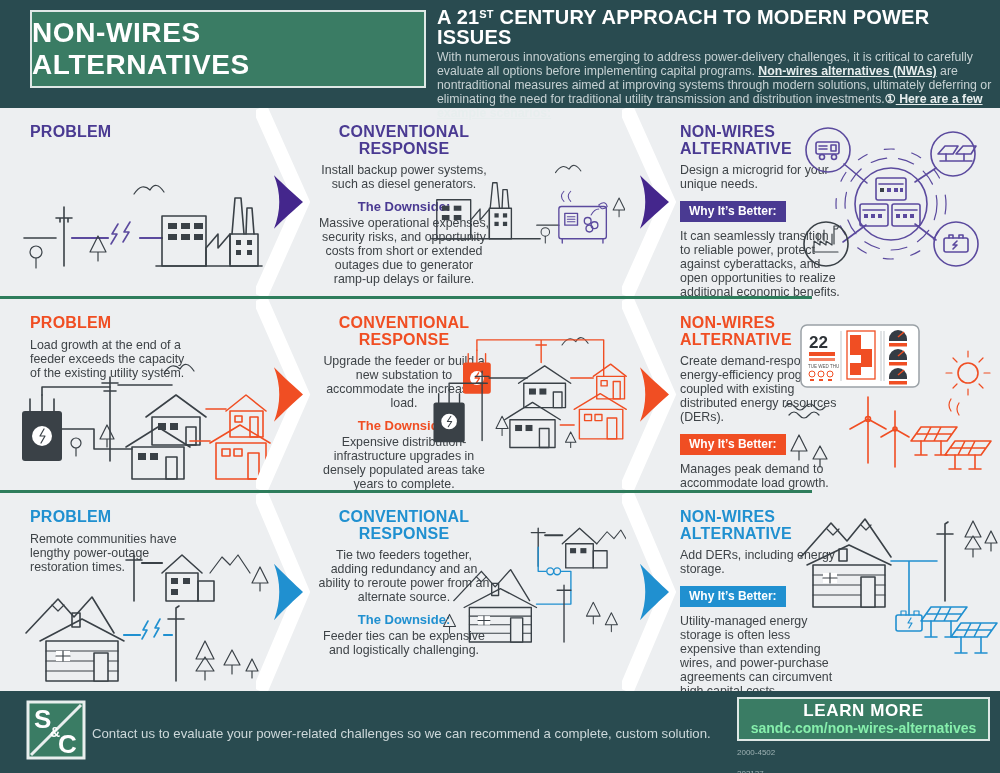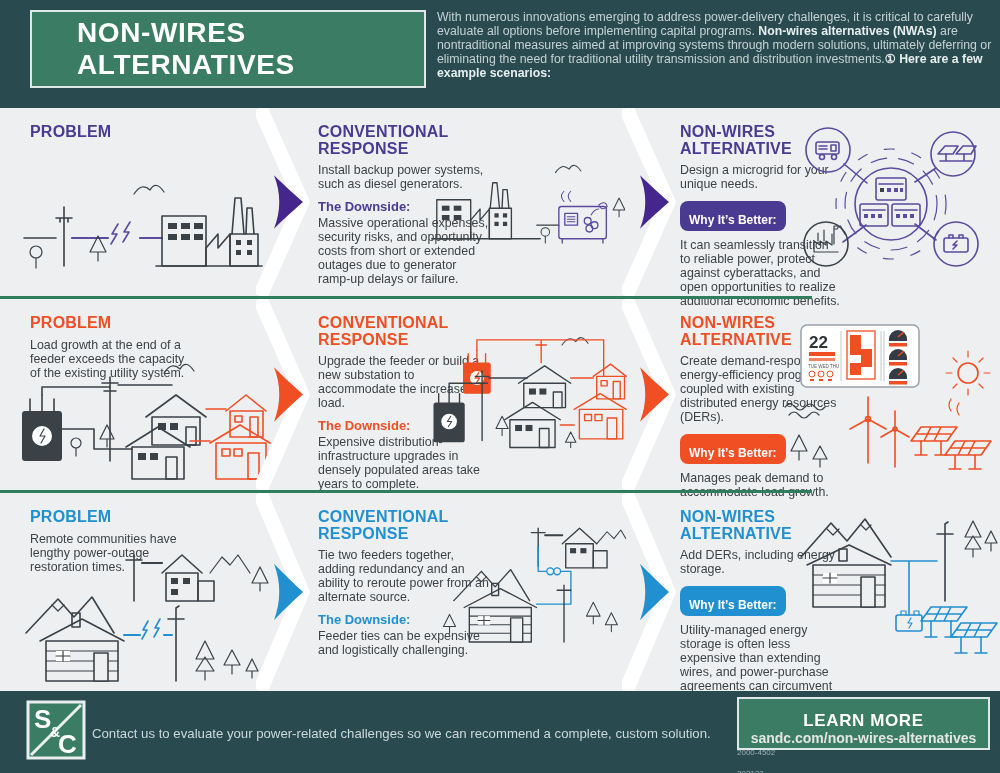--- a/index.html
+++ b/index.html
@@ -2,47 +2,47 @@
 <html><head>
 <meta charset="utf-8">
 <style>
   * { margin:0; padding:0; box-sizing:border-box; }
   body { background:#555; font-family:"Liberation Sans", sans-serif; }
   .page { position:relative; width:1000px; height:773px; background:#edeff1; overflow:hidden; }
 
   
   .header { position:absolute; top:0; left:0; width:1000px; height:108px; background:#294b50; }
   .title-box { position:absolute; left:30px; top:10px; width:396px; height:78px;
-    background:#3a7c64; border:2px solid #dfe8e6; display:flex; align-items:center; justify-content:center;padding-left:45px; }
+    background:#3a7c64; border:2px solid #dfe8e6; display:flex; align-items:center; justify-content:center; }
   .title-box h1 { color:#fff; font-size:28px; font-weight:bold; letter-spacing:.6px; }
   .header-right { position:absolute; left:437px; top:7px; width:556px; }
   .header-right h2 { color:#fff; font-size:20px; font-weight:bold; letter-spacing:.2px; line-height:1; }
   .header-right h2 sup { font-size:11px; vertical-align:6px; }
   .intro { margin-top:3px; font-size:12.3px; line-height:1.14; color:#c6d1d3; }
-  .intro b { color:#e7eeee; }
+  .intro b { color:#e7eeee;text-decoration:underline; }
   .intro .mark { color:#e7eeee; font-weight:bold; }
 
   
   .row { position:absolute; left:0; width:812px; }
   .row1 { top:108px; height:188px; }
   .row2 { top:296px; height:194px; border-top:3px solid #2e7d5c; }
   .row3 { top:490px; height:201px; border-top:3px solid #2e7d5c; }
   .theme-purple { --acc:#4a3a92; --arw:#44268c; }
   .theme-orange { --acc:#f04e23; --arw:#f04e23; }
   .theme-blue   { --acc:#2090d0; --arw:#2090d0; }
 
   .block { position:absolute; }
   .problem-block { left:30px; top:16px; width:168px; }
-  .conv-block    { left:318px; top:16px; width:172px; }
+  .conv-block    { left:318px; top:16px; width:172px;text-align:center; }
   .nwa-block     { left:680px; top:16px; width:162px; }
   .cell-label { font-size:16px; font-weight:bold; line-height:1.04; letter-spacing:.2px; color:var(--acc); margin-bottom:6px; }
   .cell-text  { font-size:12.4px; line-height:1.13; color:#3e4347; margin-bottom:8px; }
   .downside-label { font-size:13px; font-weight:bold; color:var(--acc); margin:6px 0 2px; }
   .badge { display:inline-block; background:var(--acc); color:#fff; font-size:12px; font-weight:bold;
-    padding:12px 9px 4px; border-radius:8px; margin:2px 0 7px; }
+    padding:3px 9px 4px; border-radius:0; margin:2px 0 7px; }
 
   .illus { position:absolute; }
   .chev { position:absolute; top:0; width:58px; height:100%; }
   .chev svg { display:block; width:100%; height:100%; }
   .chev .band { stroke:#fff; stroke-width:15; fill:none; }
   .chev .chev-arrow { fill:var(--arw); }
 
   
   svg .ink { stroke:#3a4147; fill:none; stroke-width:1.6; stroke-linecap:round; stroke-linejoin:round; }
   svg .thin { stroke-width:1.2; }
@@ -54,36 +54,37 @@
   svg .fill-org { fill:#f04e23; stroke:none; }
   svg .fill-wht { fill:#fff; stroke:none; }
 
   
   .footer { position:absolute; top:691px; left:0; width:1000px; height:82px; background:#294b50; }
   .logo { position:absolute; left:26px; top:9px; }
   .f-heading { position:absolute; left:92px; top:3px; font-size:25px; font-weight:bold; color:#fff; letter-spacing:.2px; }
   .f-sub { position:absolute; left:92px; top:35px; font-size:13.2px; color:#cdd8da; }
   .f-note { position:absolute; left:88px; top:58px; font-size:8.4px; color:#9db1b3; white-space:nowrap; letter-spacing:-.1px; }
   .f-note i { font-style:italic; }
-  .learn { position:absolute; left:737px; top:6px; width:253px; height:53px; background:#3a7c64;
-    border:2px solid #dfe8e6; text-align:center; cursor:pointer; padding-top:12px; }
+  .learn { position:absolute; left:737px; top:6px; width:253px; height:44px; background:#3a7c64;
+    border:2px solid #dfe8e6; text-align:center; cursor:pointer; padding-top:2px; }
   .learn .lm { font-size:17px; font-weight:bold; color:#fff; letter-spacing:.6px; line-height:1.15; }
-  .learn .url { font-size:14px; font-weight:bold; color:#e5e5e5; line-height:1.1; }
+  .learn .url { font-size:14px; font-weight:bold; color:#86efac; line-height:1.1; }
   .codes { position:absolute; left:737px; top:57px; width:258px; font-size:8px; color:#9db1b3; display:flex; gap:12px; white-space:nowrap;flex-direction:column; }
 </style>
 </head>
 <body>
 
 <div class="page">
 
   <div class="header">
     <div class="title-box">
       <h1>NON-WIRES ALTERNATIVES</h1>
     </div>
     <div class="header-right">
+      <h2><span>A 21</span><sup>ST</sup><span> CENTURY APPROACH TO MODERN POWER ISSUES</span></h2>
       <p class="intro"><span>With numerous innovations emerging to address power-delivery challenges, it is critical to carefully evaluate all options before implementing capital programs. </span><b>Non-wires alternatives (NWAs)</b><span> are nontraditional measures aimed at improving systems through modern solutions, ultimately deferring or eliminating the need for traditional utility transmission and distribution investments.</span><span class="mark">①</span><b> Here are a few example scenarios:</b></p>
     </div>
   </div>
 
   <section class="row row1 theme-purple">
     <div class="block problem-block">
       <h3 class="cell-label">PROBLEM</h3>
     </div>
     <div class="illus" style="left:16px;top:56px;width:248px;height:126px">
       <svg width="248" height="126" viewBox="0 0 248 126">

